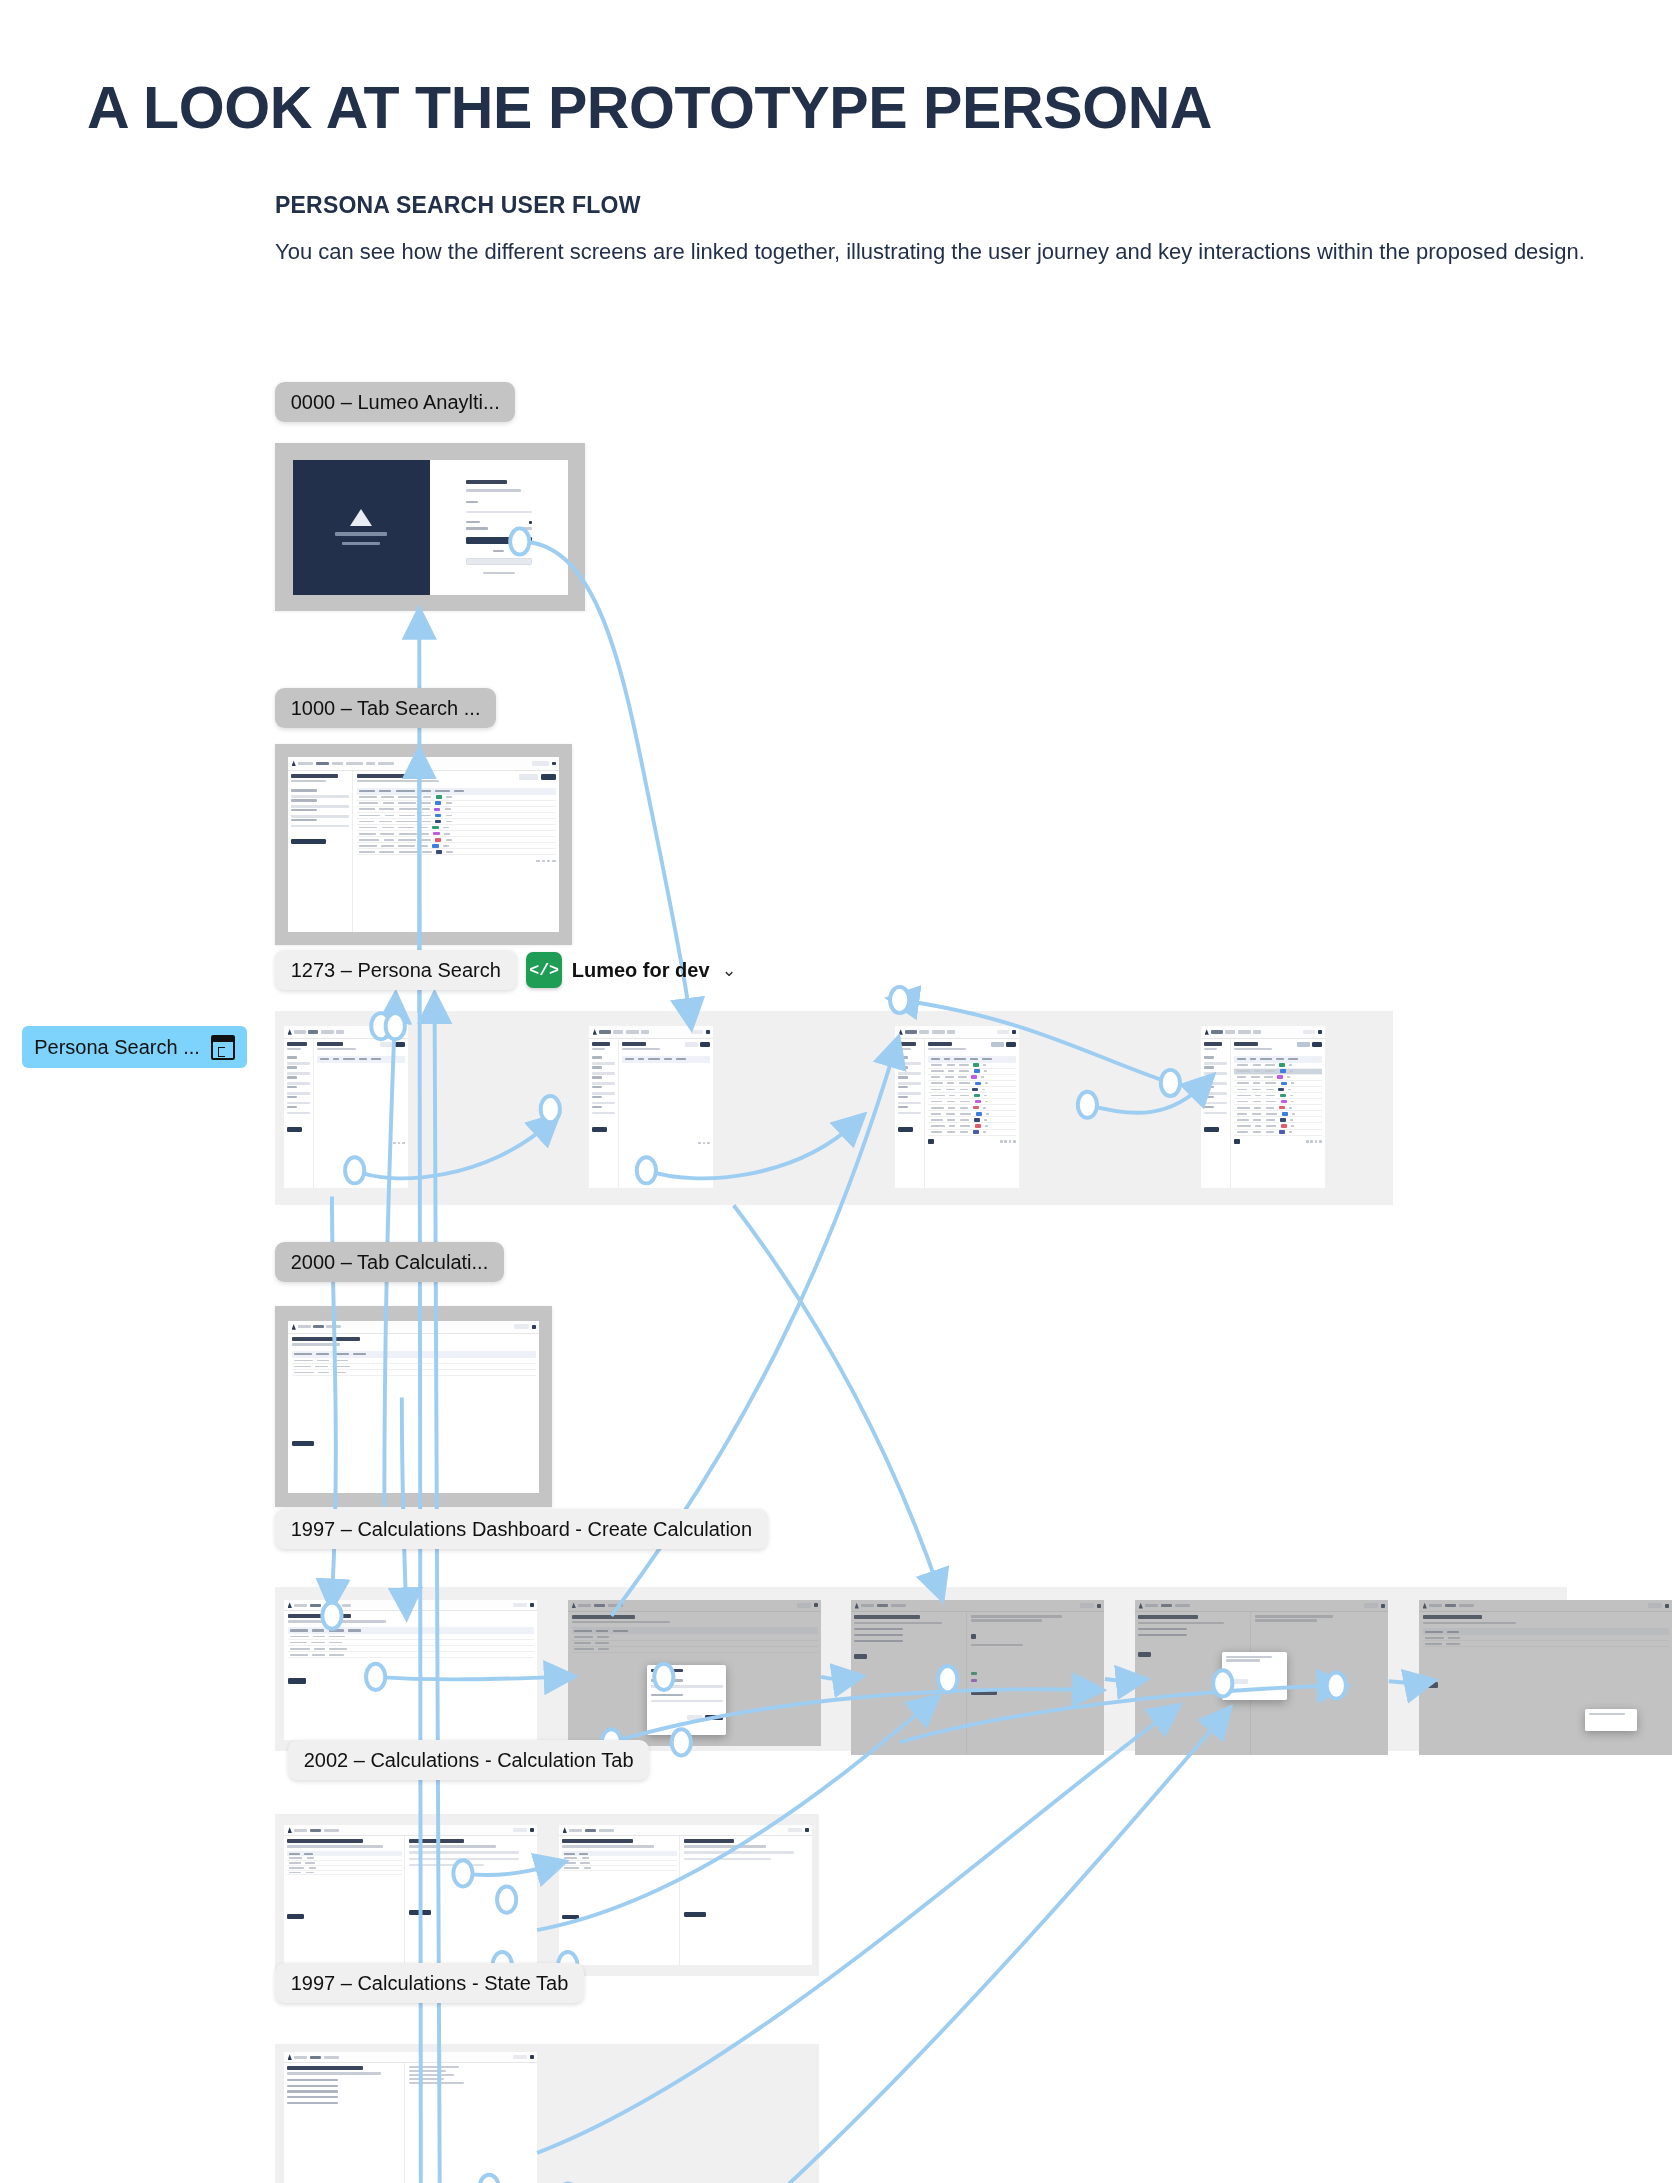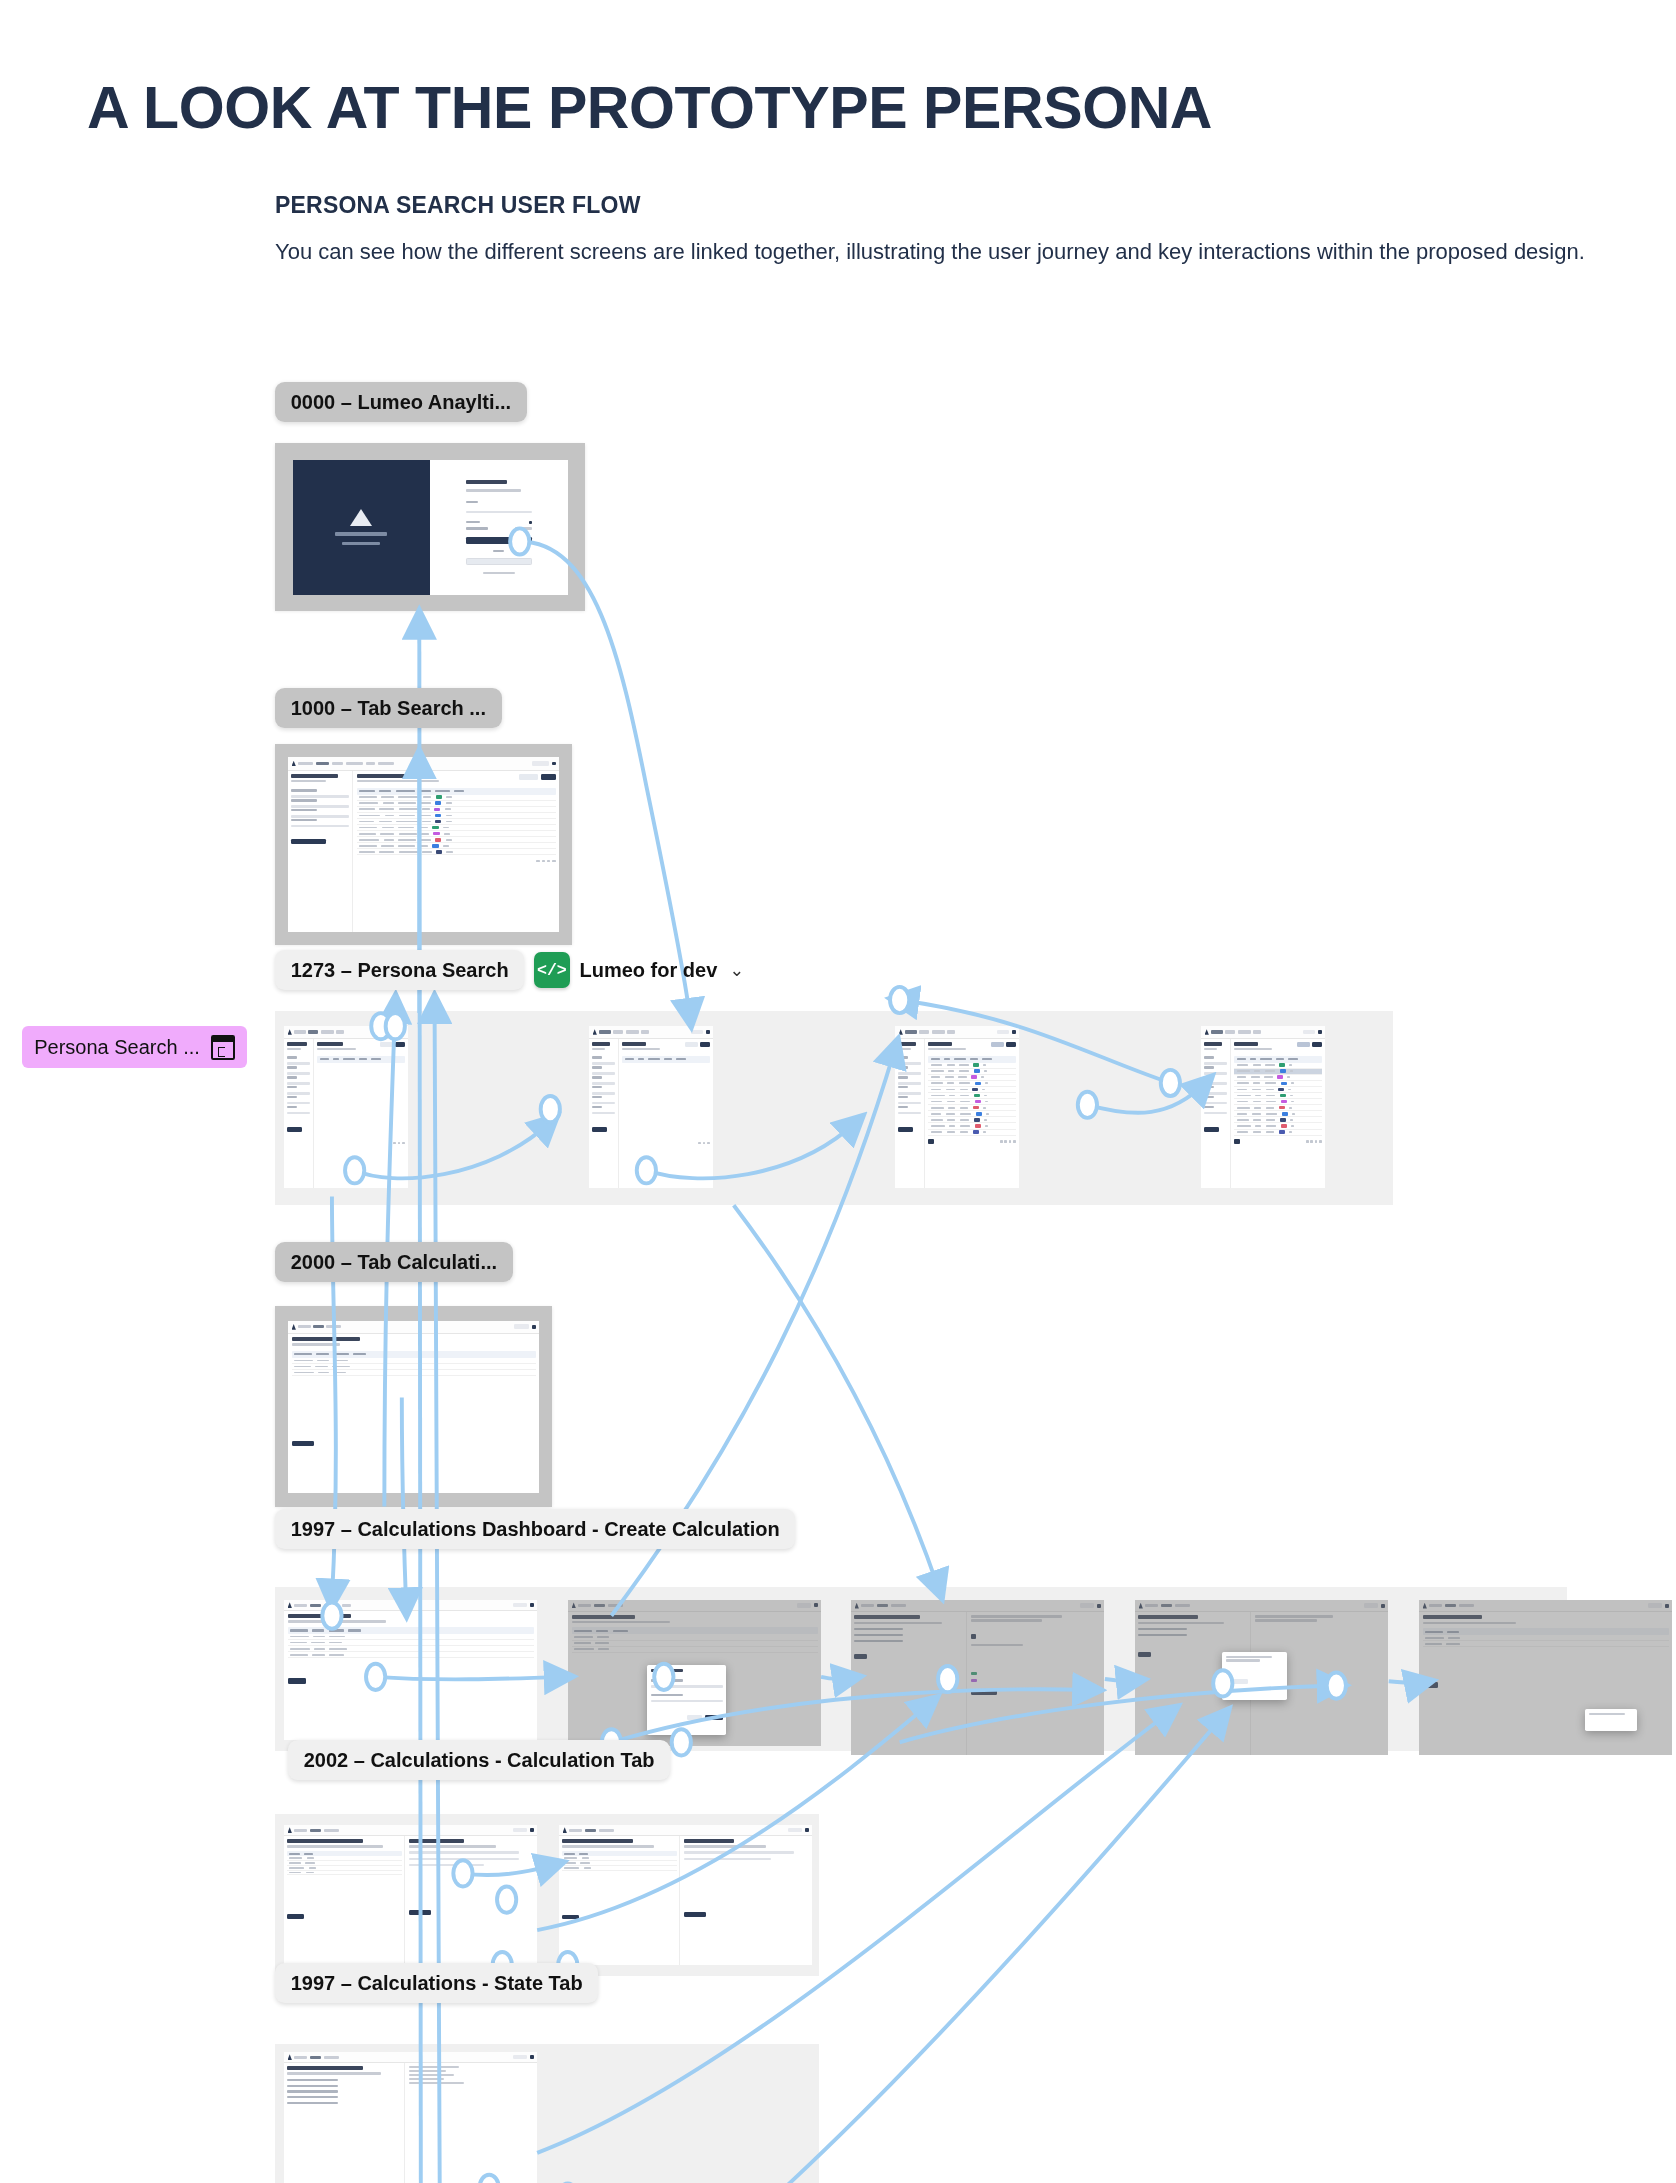--- a/index.html
+++ b/index.html
@@ -38,21 +38,21 @@
     pointer-events:none;
     z-index:30;
   }
 
   
   .frame-label {
     position:absolute; z-index:40;
     display:flex; align-items:center;
     height:40px; padding:0 15.7px;
     border-radius:9.6px;
-    font-size:20px; font-weight:700;
+    font-size:20px; font-weight:400;
     color:#111111;
     white-space:nowrap;
     box-shadow:0 1.7px 4.4px rgba(0,0,0,0.13);
   }
   .frame-label.grey   { background:#c4c4c4; }
   .frame-label.light  { background:#f0f0f0; }
 
   .label-row { position:absolute; z-index:41; display:flex; align-items:center; gap:9.6px; }
 
   .dev-badge {
@@ -63,21 +63,21 @@
     font-family:"Liberation Mono", monospace;
     box-shadow:0 1.3px 3.5px rgba(0,0,0,0.18);
   }
   .dev-text { font-size:20px; font-weight:700; color:#111; white-space:nowrap; }
   .dev-chevron { font-size:17.5px; color:#333; margin-left:2.6px; }
 
   
   #page-tab {
     position:absolute; z-index:45;
     display:flex; align-items:center; gap:11.4px;
-    background:#f0abfc; border-radius:6.1px;
+    background:#7dd3fc; border-radius:6.1px;
     height:42px; padding:0 12.2px;
     font-size:20px; font-weight:400; color:#111;
     white-space:nowrap;
   }
   #page-tab .tab-icon {
     width:23.6px; height:25px;
     border:2.2px solid #111; border-radius:2.2px;
     position:relative; flex:0 0 auto;
   }
   #page-tab .tab-icon::before {

